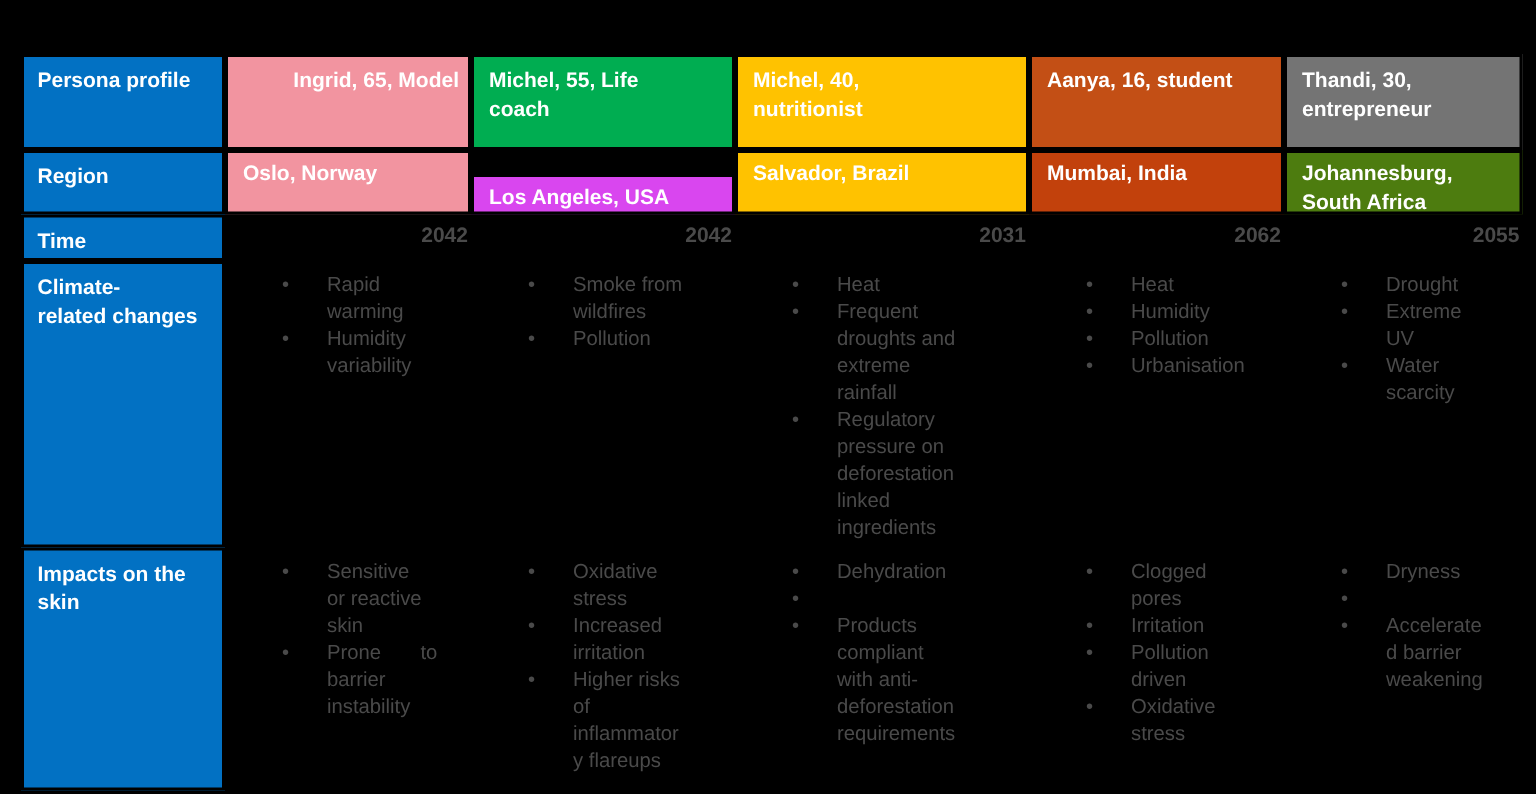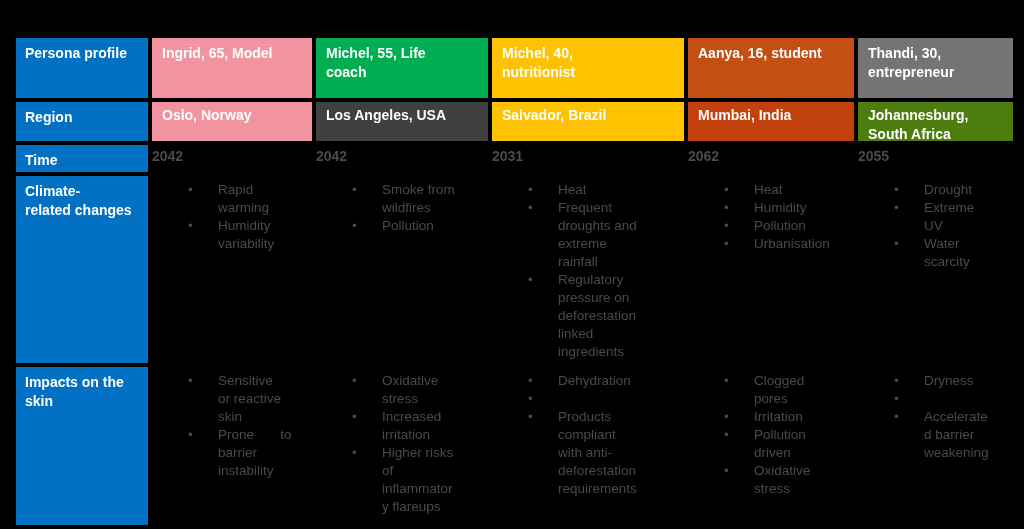--- a/index.html
+++ b/index.html
@@ -35,21 +35,21 @@
     font-size: 14px;
     line-height: 19px;
     padding: 6px 6px 4px 10px;
     white-space: pre-line;
   }
   .regn { padding-top: 4px; }
   .timec {
     color: #4A4A4A;
     font-weight: 700;
     font-size: 14px;
-    text-align: left;
+    text-align: right;
     padding-top: 3px;
     background: transparent;
   }
   .bodyc {
     color: #4A4A4A;
     font-size: 13.5px;
     line-height: 18px;
     padding: 5px 2px 0 0;
     background: transparent;
   }
@@ -57,32 +57,32 @@
   .dot { flex: 0 0 30px; color: #4A4A4A; }
   .bt { flex: 1; white-space: pre-wrap; }
 </style>
 </head>
 <body>
 
 <div class="stage">
   <div class="grid">
 
     <div class="cell lbl">Persona profile</div>
-    <div class="cell head" style="background-color: rgb(242, 148, 160);">Ingrid, 65, Model</div>
+    <div class="cell head" style="background-color: rgb(242, 148, 160); text-align: right;">Ingrid, 65, Model</div>
     <div class="cell head" style="background-color: rgb(0, 173, 81);">Michel, 55, Life
 coach</div>
     <div class="cell head" style="background-color: rgb(255, 194, 0);">Michel, 40,
 nutritionist</div>
     <div class="cell head" style="background-color: rgb(195, 79, 21);">Aanya, 16, student</div>
     <div class="cell head" style="background-color: rgb(116, 116, 116);">Thandi, 30,
 entrepreneur</div>
 
     <div class="cell lbl">Region</div>
     <div class="cell regn" style="background-color: rgb(242, 148, 160);">Oslo, Norway</div>
-    <div class="cell regn" style="background-color: #404040;">Los Angeles, USA</div>
+    <div class="cell regn" style="background-color: #d946ef; margin-top: 16px;">Los Angeles, USA</div>
     <div class="cell regn" style="background-color: rgb(255, 194, 0);">Salvador, Brazil</div>
     <div class="cell regn" style="background-color: #c2410c;">Mumbai, India</div>
     <div class="cell regn" style="background-color: #4d7c0f;">Johannesburg,
 South Africa</div>
 
     <div class="cell lbl">Time</div>
     <div class="cell timec">2042</div>
     <div class="cell timec">2042</div>
     <div class="cell timec">2031</div>
     <div class="cell timec">2062</div>

